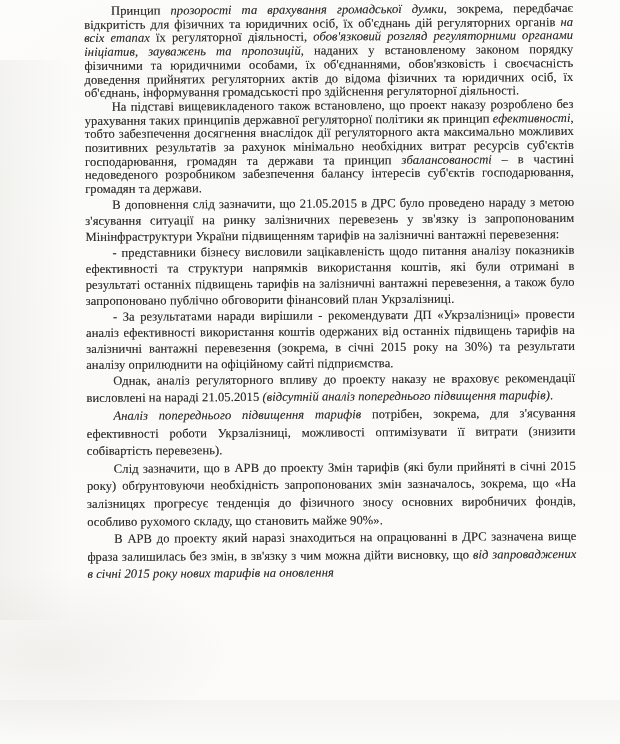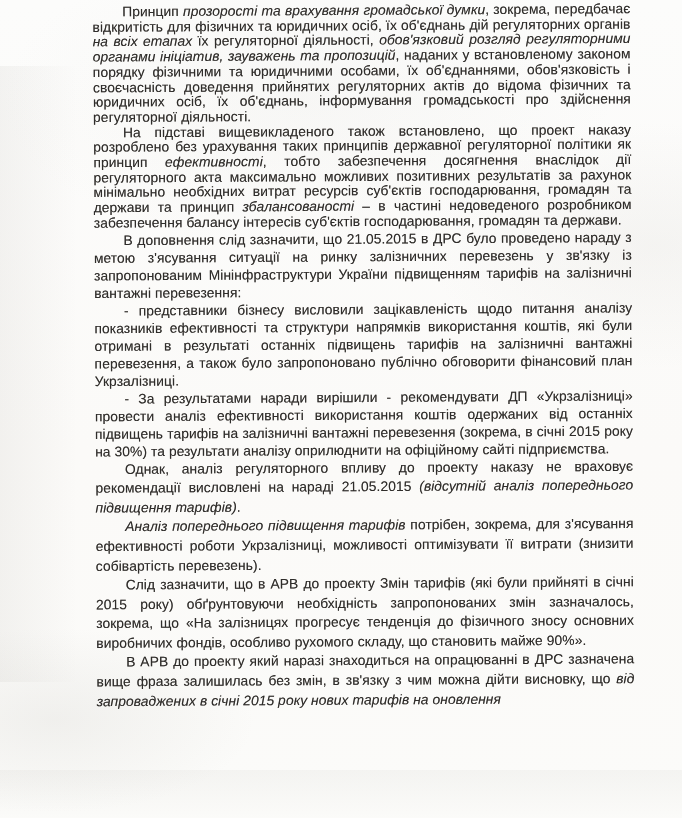--- a/index.html
+++ b/index.html
@@ -10,21 +10,21 @@
   .scan-page {
     position: relative;
     width: 620px;
     height: 744px;
     overflow: hidden;
     background:
       radial-gradient(ellipse 260px 120px at 8% 88%, rgba(190,188,182,0.18), rgba(190,188,182,0) 70%),
       radial-gradient(ellipse 300px 160px at 96% 30%, rgba(200,198,192,0.14), rgba(200,198,192,0) 70%),
       radial-gradient(ellipse 400px 200px at 45% 12%, rgba(205,203,198,0.10), rgba(205,203,198,0) 70%),
       linear-gradient(180deg, #fcfcfb 0%, #fbfaf8 55%, #fbfbf9 100%);
-    font-family: Liberation Sans, sans-serif;
+    font-family: Liberation Serif, serif;
   }
   .noise-band {
     position: absolute;
     pointer-events: none;
     background: linear-gradient(90deg, rgba(175,172,165,0.12), rgba(175,172,165,0));
   }
   .noise-left   { left: 0; top: 60px;  width: 70px;  height: 560px; }
   .noise-bottom { left: 0; top: 700px; width: 620px; height: 44px;
                   background: linear-gradient(180deg, rgba(180,178,172,0.10), rgba(180,178,172,0)); }
   .text-block {

